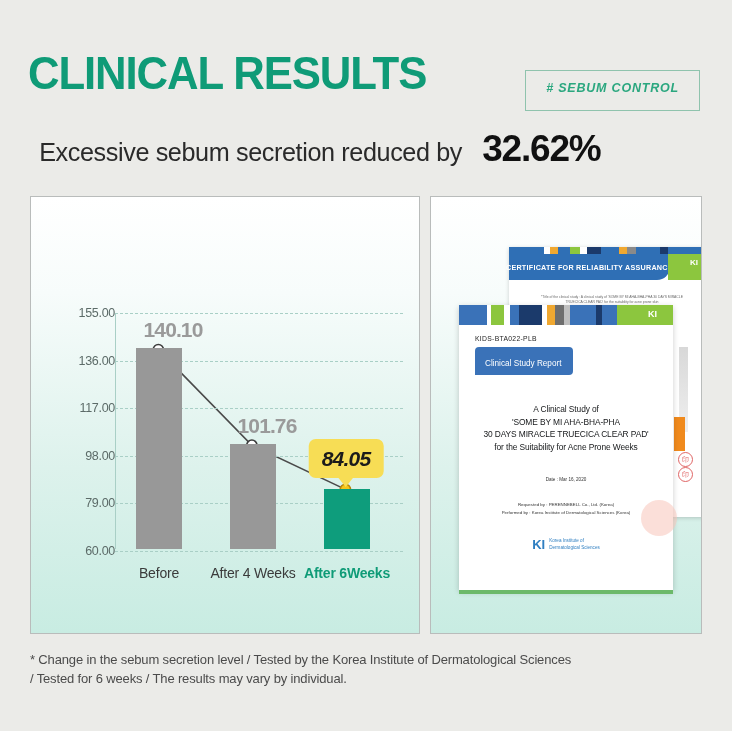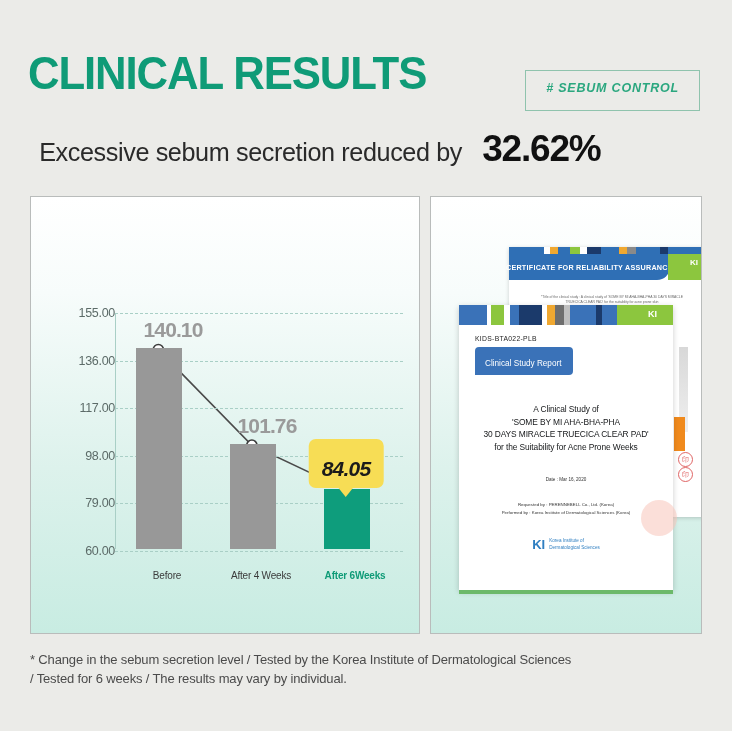--- a/index.html
+++ b/index.html
@@ -135,21 +135,21 @@
     color: #9a9a9a;
     letter-spacing: -0.9px;
     transform: translateX(-50%);
     white-space: nowrap;
   }
 
   #callout-bubble {
     position: absolute;
     background: #f7dd55;
     border-radius: 7px;
-    padding: 18px 13px 7px 13px;
+    padding: 8px 13px 7px 13px;
     transform: translateX(-50%);
   }
   #callout-value {
     font-size: 21px;
     font-weight: bold;
     font-style: italic;
     color: #1b1b1b;
     letter-spacing: -0.8px;
     white-space: nowrap;
   }
@@ -160,26 +160,25 @@
     margin-left: -8px;
     width: 0; height: 0;
     border-left: 8px solid transparent;
     border-right: 8px solid transparent;
     border-top: 10px solid #f7dd55;
   }
 
   .x-label {
     position: absolute;
     bottom: 52px;
-    font-size: 10px;
+    font-size: 14px;
     color: #3b3b3b;
     letter-spacing: -0.2px;
     transform: translateX(-50%);
     white-space: nowrap;
-    margin-left: 8px;
   }
   .x-label-active { color: #0f9b77; font-weight: bold; }
 
   
   #doc-stack { position: absolute; left: 0; top: 0; width: 100%; height: 100%; }
 
   #cert-doc {
     position: absolute;
     left: 78px; top: 50px;
     width: 196px; height: 270px;

